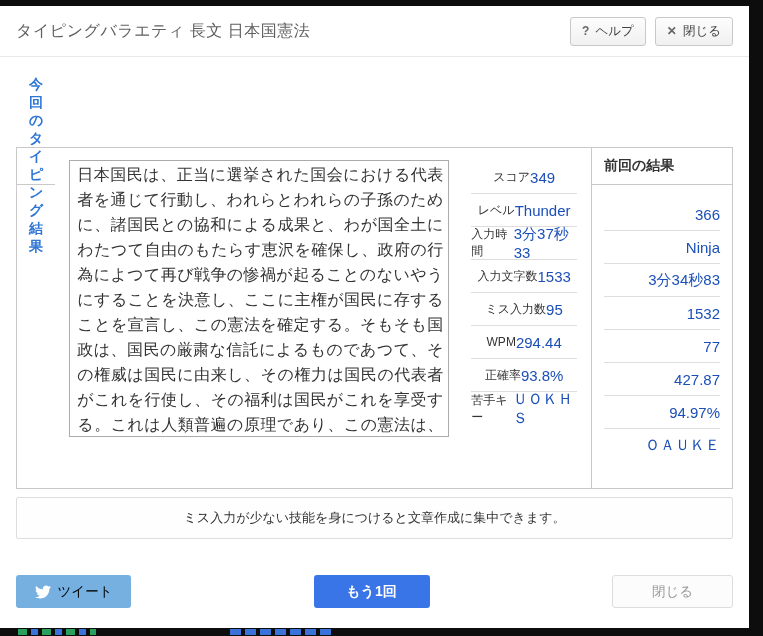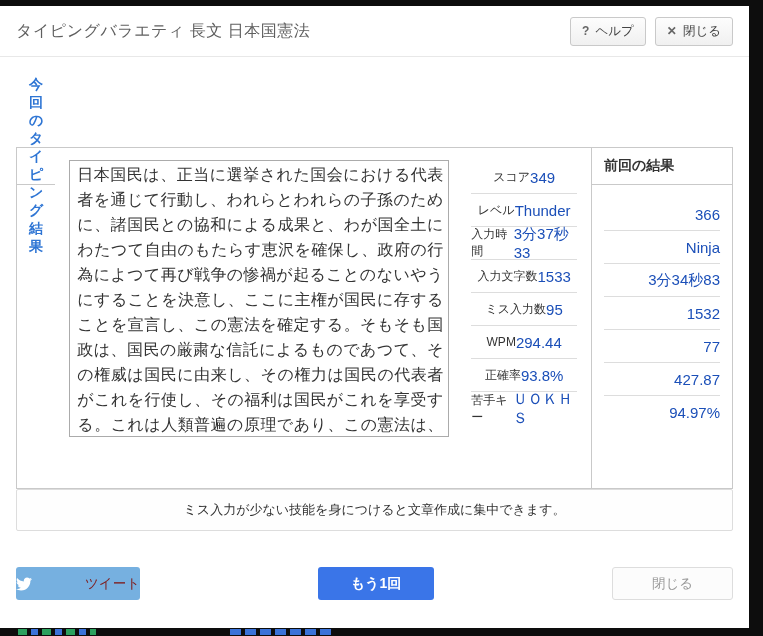--- a/index.html
+++ b/index.html
@@ -70,34 +70,34 @@
 
   .prev-body { padding:13px 12px 0 12px; }
   .prev-row {
     height:33px; display:flex; align-items:center; justify-content:flex-end;
     border-bottom:1px solid #ddd;
     font-size:15px; color:var(--value-blue,#1b4fb8);
   }
   .prev-row:last-child { border-bottom:none; }
 
   .message {
-    margin:0 16px 0;
+    margin:8px 16px 0;
     border:1px solid #ddd; border-radius:2px;
     padding:11px 10px; text-align:center;
     font-size:13px; color:#333; background:#fefefe;
   }
 
   .footer {
     margin:36px 16px 0;
     display:flex; justify-content:space-between; align-items:center;
   }
   .btn { border:none; border-radius:3px; font-size:13.5px; cursor:pointer; height:33px; }
   .btn-tweet {
-    background:var(--tweet-blue,#76b0e0); color:#7f1d1d; width:124px;
-    display:flex; align-items:center; justify-content:space-between; gap:7px;
+    background:var(--tweet-blue,#76b0e0); color:#000000; width:115px;
+    display:flex; align-items:center; justify-content:center; gap:7px;
   }
   .btn-retry { background:var(--retry-blue,#3a75e8); color:#fff; width:116px; font-weight:bold; font-size:14px; }
   .btn-close { background:#fcfcfc; border:1px solid #ddd; color:#999; width:121px; }
   .tw-svg { width:16px; height:16px; display:block; }
 
   .frag { position:absolute; bottom:1px; height:6px; pointer-events:none; }
   .frag-1 {
     left:18px; width:78px;
     background:repeating-linear-gradient(90deg,#2ba05e 0 9px,#0d0d0d 9px 13px,#3a72d8 13px 20px,#0d0d0d 20px 24px);
   }
@@ -171,20 +171,21 @@
     <div class="panel-right">
       <div class="panel-head">前回の結果</div>
       <div class="prev-body">
         <div class="prev-row">366</div>
         <div class="prev-row">Ninja</div>
         <div class="prev-row">3分34秒83</div>
         <div class="prev-row">1532</div>
         <div class="prev-row">77</div>
         <div class="prev-row">427.87</div>
         <div class="prev-row">94.97%</div>
+        <div class="prev-row">ＯＡＵＫＥ</div>
       </div>
     </div>
 
   </div>
 
   <div class="message">ミス入力が少ない技能を身につけると文章作成に集中できます。</div>
 
   <div class="footer">
     <button class="btn btn-tweet">
       <span>

